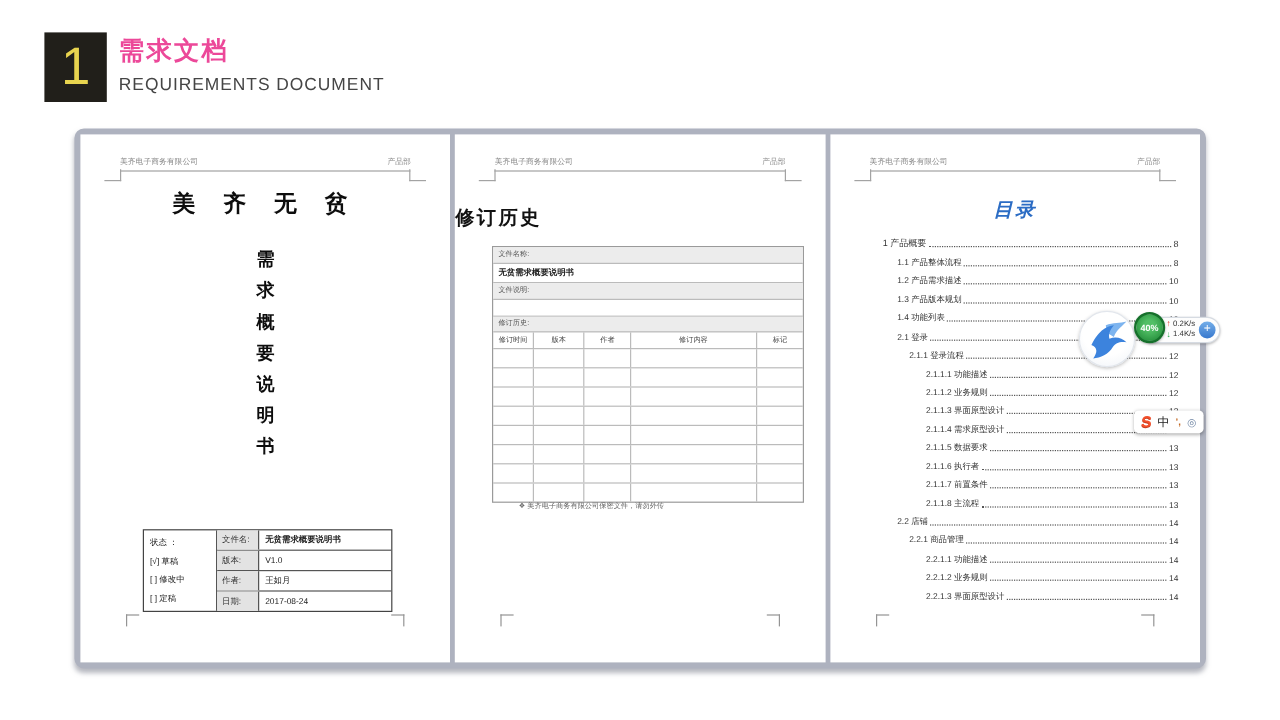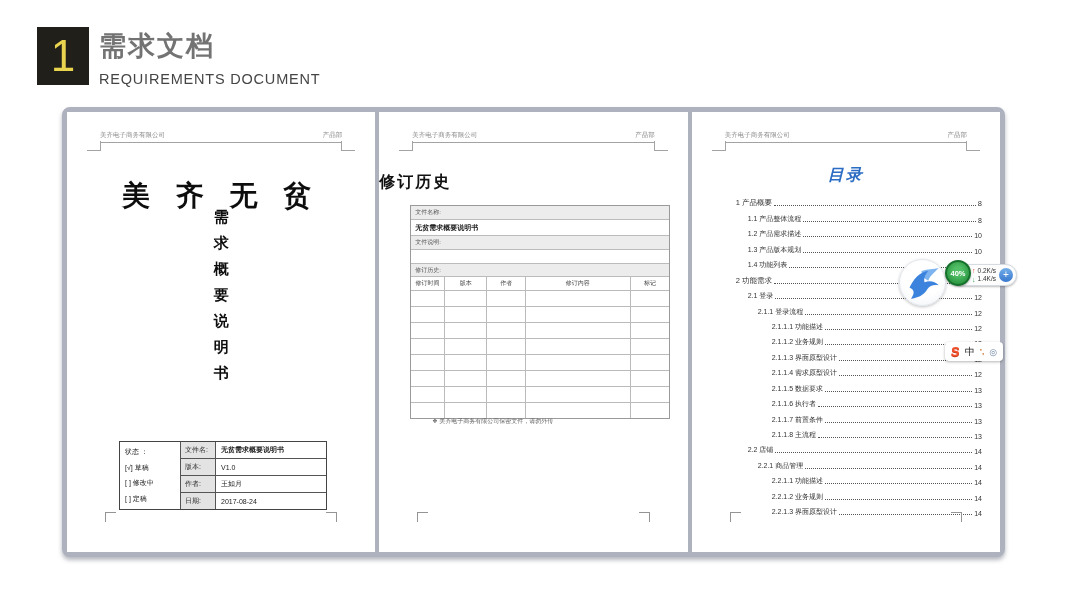--- a/index.html
+++ b/index.html
@@ -5,21 +5,21 @@
   html,body{margin:0;padding:0;}
   body{
     width:1067px;height:600px;position:relative;overflow:hidden;
     background:#ffffff;font-family:"Liberation Sans",sans-serif;
   }
   
   .slide-header{position:absolute;left:37px;top:27px;display:flex;}
   .num-box{width:52px;height:58px;background:#211f1a;display:flex;align-items:center;justify-content:center;}
   .num-box span{color:#e8d44f;font-size:44px;line-height:1;}
   .titles{margin-left:10px;}
-  .title-cn{font-size:27px;font-weight:bold;color:#737373;letter-spacing:2px;margin-top:1px;}
+  .title-cn{font-size:21px;font-weight:bold;color:#ec4899;letter-spacing:2px;margin-top:1px;}
   .title-en{font-size:14.5px;color:#454545;letter-spacing:.8px;margin-top:7px;}
   
   .doc-frame{
     position:absolute;left:62px;top:107px;width:933px;height:440px;
     background:#aeb2bf;border:5px solid #aeb2bf;border-radius:8px;
     display:flex;gap:4px;box-shadow:0 3px 4px rgba(120,124,138,.55);
   }
   .page{flex:1;background:#fff;position:relative;}
   
   .doc-header{
@@ -30,21 +30,21 @@
   .doc-header::before{content:"";position:absolute;left:-13px;bottom:-9px;width:13px;height:9px;
     border-right:1px solid #a3a3a3;border-bottom:1px solid #a3a3a3;}
   .doc-header::after{content:"";position:absolute;right:-13px;bottom:-9px;width:13px;height:9px;
     border-left:1px solid #a3a3a3;border-bottom:1px solid #a3a3a3;}
   
   .mark{position:absolute;width:10px;height:9px;top:400px;}
   .mark-bl{left:38px;border-left:1px solid #949494;border-top:1px solid #949494;}
   .mark-br{right:38px;border-right:1px solid #949494;border-top:1px solid #949494;}
   
   .cover-title{position:absolute;top:45px;left:0;right:0;text-align:center;
-    font-size:28px;font-weight:bold;color:#0d0d0d;letter-spacing:9px;margin-top:20px;}
+    font-size:19px;font-weight:bold;color:#0d0d0d;letter-spacing:9px;}
   .vertical-title{position:absolute;top:92px;left:0;right:0;text-align:center;
     font-size:15px;font-weight:bold;color:#0d0d0d;line-height:26px;}
   .info-table{position:absolute;left:52px;top:329px;width:206px;height:67px;
     border:1px solid #444;display:flex;font-size:7px;color:#222;background:#fff;}
   .status-cell{width:61px;border-right:1px solid #555;display:flex;flex-direction:column;
     justify-content:space-around;padding:2px 5px;box-sizing:border-box;}
   .info-rows{flex:1;display:flex;flex-direction:column;}
   .info-row{flex:1;display:flex;border-bottom:1px solid #555;}
   .info-row:last-child{border-bottom:none;}
   .info-label{width:35px;background:#e3e3e3;border-right:1px solid #555;
@@ -278,25 +278,20 @@
         <div class="toc-entry lvl1">
           <span class="t">1.3 产品版本规划</span>
           <span class="dots"></span>
           <span class="pg">10</span>
         </div>
         <div class="toc-entry lvl1">
           <span class="t">1.4 功能列表</span>
           <span class="dots"></span>
           <span class="pg">10</span>
         </div>
-        <div class="toc-entry lvl0">
-          <span class="t">2 功能需求</span>
-          <span class="dots"></span>
-          <span class="pg">12</span>
-        </div>
         <div class="toc-entry lvl1">
           <span class="t">2.1 登录</span>
           <span class="dots"></span>
           <span class="pg">12</span>
         </div>
         <div class="toc-entry lvl2">
           <span class="t">2.1.1 登录流程</span>
           <span class="dots"></span>
           <span class="pg">12</span>
         </div>

